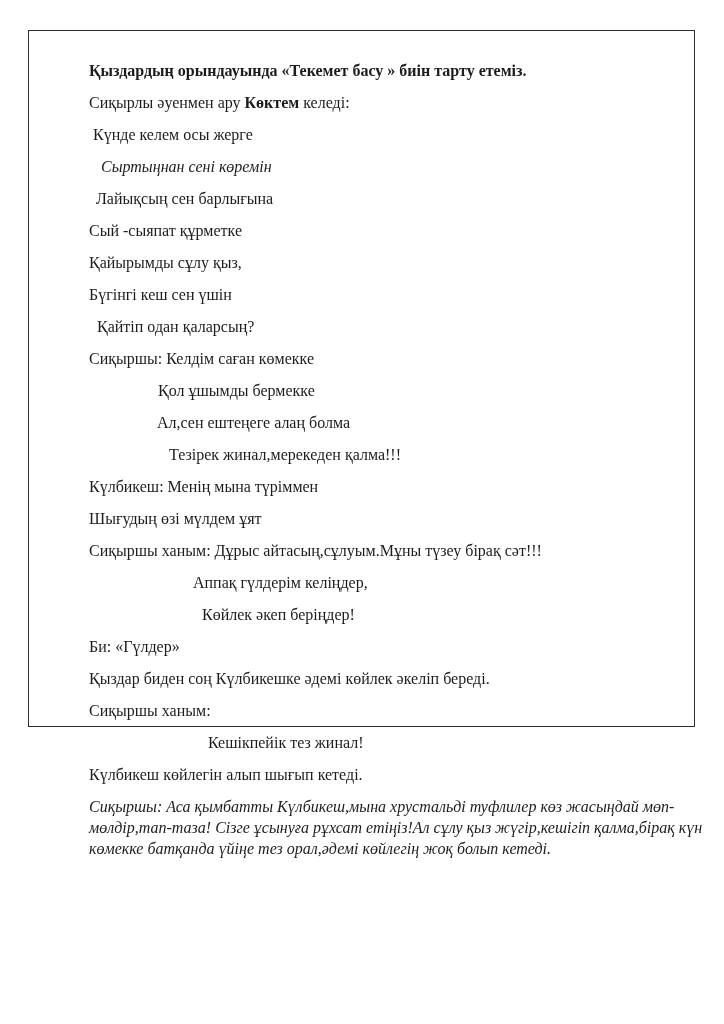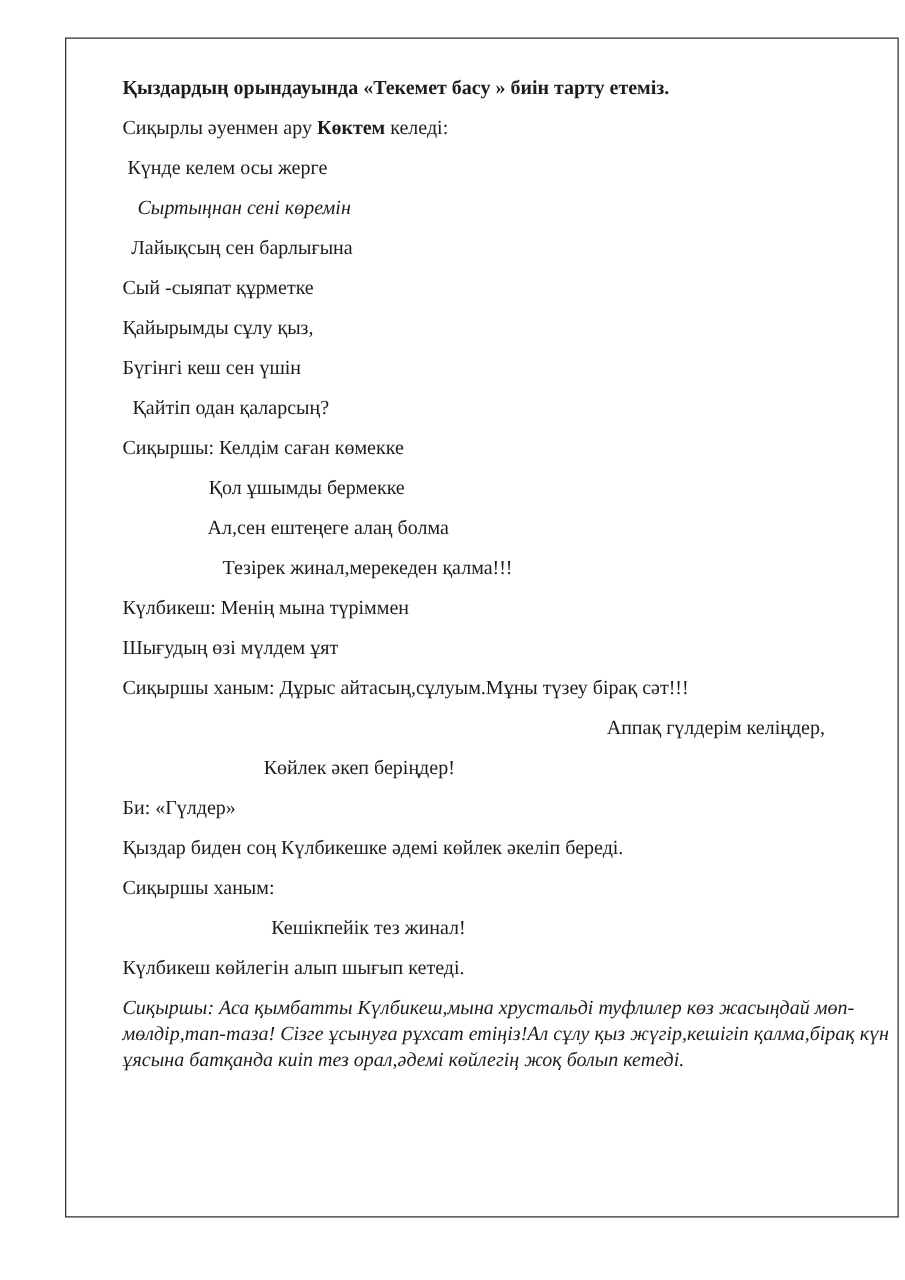--- a/index.html
+++ b/index.html
@@ -7,44 +7,43 @@
     width: 724px; height: 1024px;
     background: #ffffff;
     font-family: "Liberation Serif", "DejaVu Serif", serif;
     color: #1c1c1c;
     position: relative;
     overflow: hidden;
   }
   .page-frame {
     position: absolute;
     left: 28px; top: 30px;
-    width: 667px; height: 944px;
+    width: 667px; height: 697px;
     border: 1.5px solid #2e2e2e;
     box-sizing: border-box;
-    padding: 29px 58px 0 45px;
+    padding: 29px 58px 0 60px;
     background: #ffffff;
-    margin-left: 24px;
   }
   .doc p {
     margin: 0 0 11px 0;
     font-size: 16px;
     line-height: 21px;
     color: #1c1c1c;
   }
   .bold { font-weight: bold; }
   .ln { display: block; white-space: pre; font-style: italic; }
   
   .i4   { margin-left: 4px !important; }
   .i7   { margin-left: 7px !important; }
   .i8   { margin-left: 8px !important; }
   .i12  { margin-left: 12px !important; font-style: italic; }
   .i68  { text-indent: 68px; }
   .i69  { text-indent: 69px; }
   .i80  { text-indent: 80px; }
-  .i104 { text-indent: 104px; text-align: right; }
+  .i104 { text-indent: 104px; }
   .i113 { text-indent: 113px; }
   .i119 { text-indent: 119px; }
 </style>
 </head>
 <body>
 
 <div class="page-frame">
   <div class="doc">
 
     <p class="bold">Қыздардың орындауында «Текемет басу » биін тарту етеміз.</p>
@@ -75,17 +74,17 @@
     <p>Қыздар биден соң Күлбикешке әдемі көйлек әкеліп береді.</p>
 
     <p>Сиқыршы ханым:</p>
     <p class="i119">Кешікпейік тез жинал!</p>
 
     <p>Күлбикеш көйлегін алып шығып кетеді.</p>
 
     <p>
         <span class="ln">Сиқыршы: Аса қымбатты Күлбикеш,мына хрустальді туфлилер көз жасыңдай мөп-</span>
         <span class="ln">мөлдір,тап-таза! Сізге ұсынуға рұхсат етіңіз!Ал сұлу қыз жүгір,кешігіп қалма,бірақ күн</span>
-        <span class="ln">ұясына батқанда киіп тез орал,әдемі көйлегің жоқ болып кетеді.</span>
+        <span class="ln">көмекке батқанда үйіңе тез орал,әдемі көйлегің жоқ болып кетеді.</span>
       </p>
 
   </div>
 </div>
 
 </body></html>

